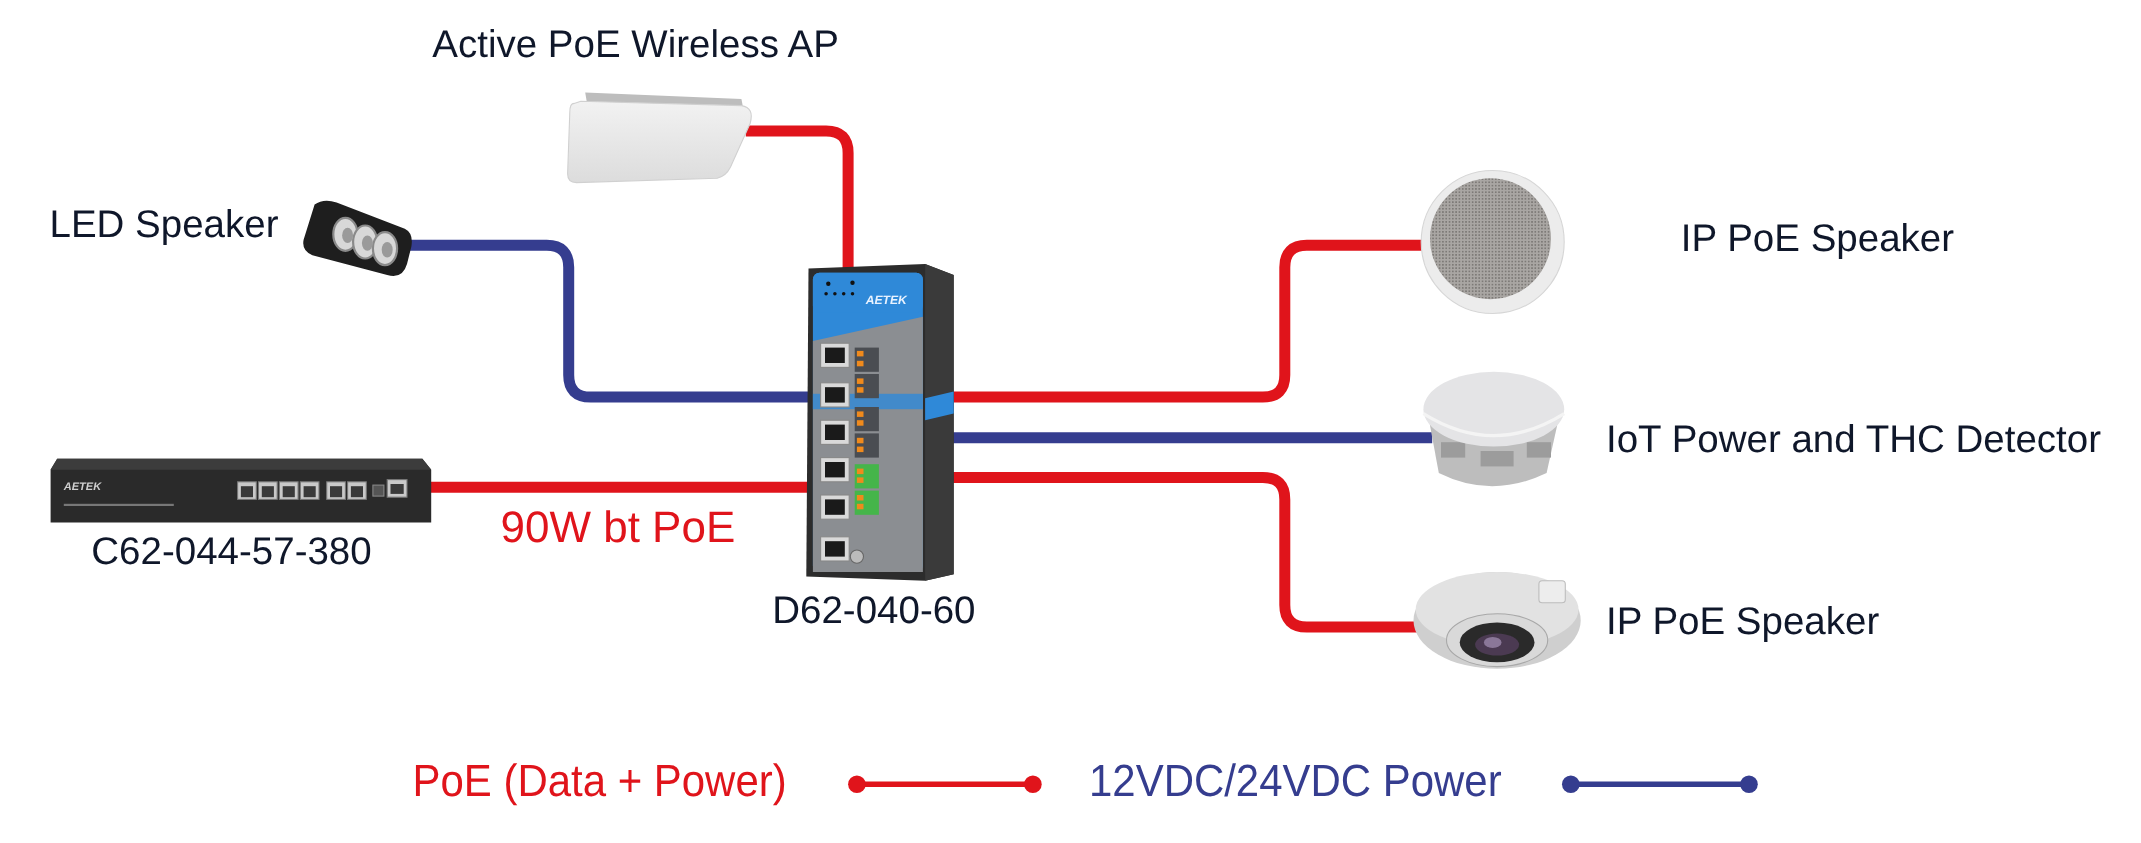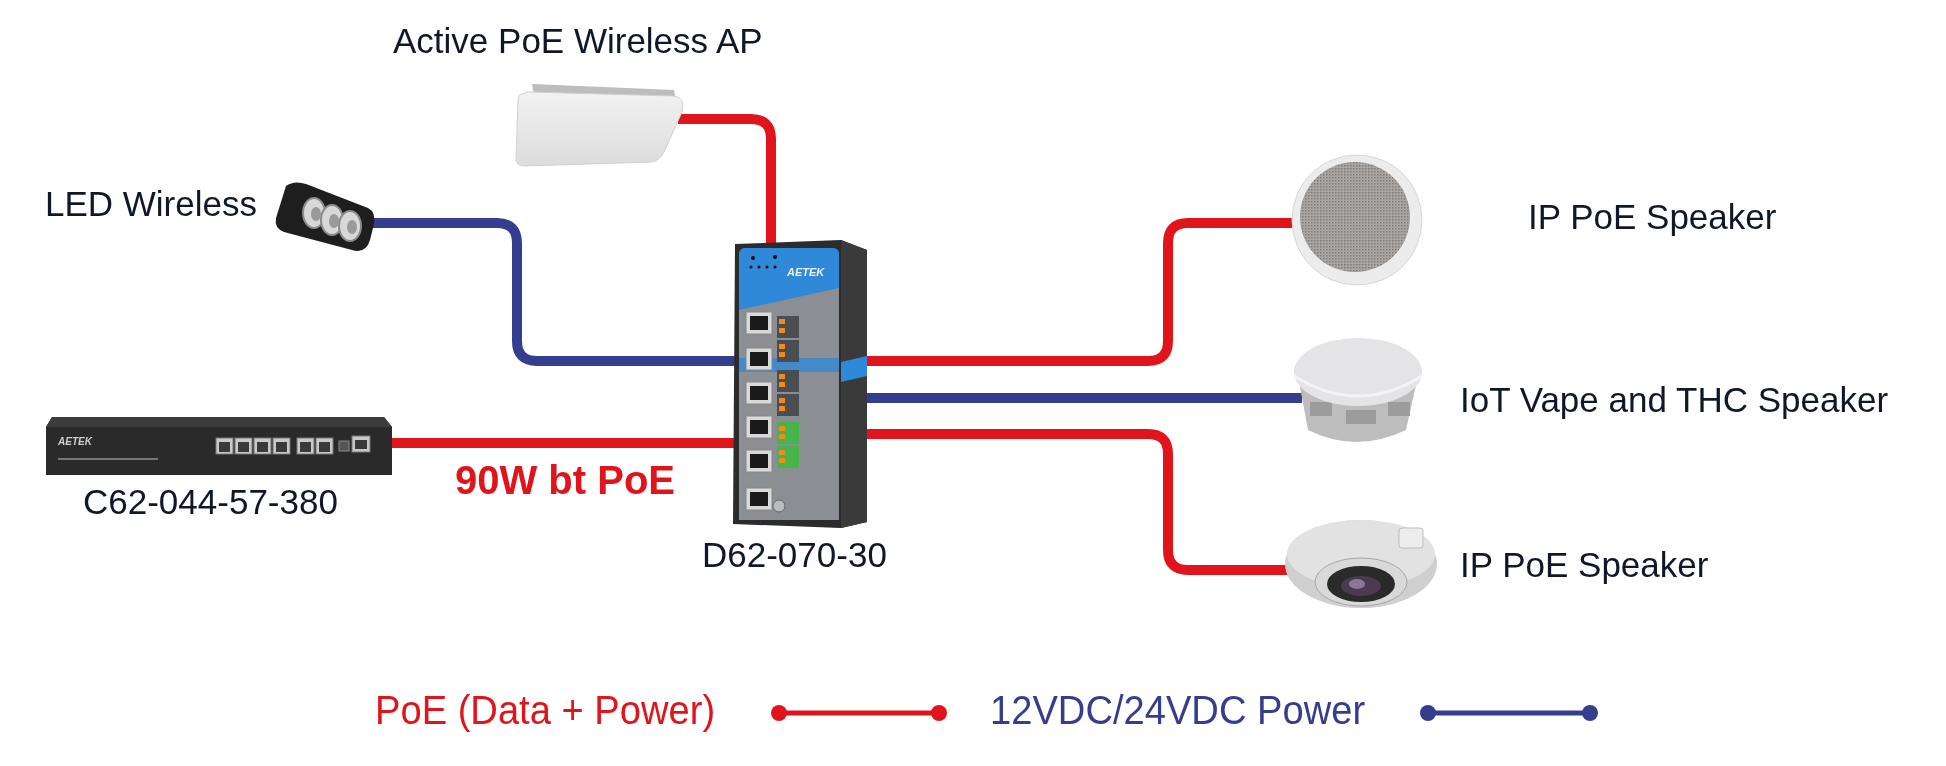--- a/index.html
+++ b/index.html
@@ -176,22 +176,22 @@
   <ellipse cx="78" cy="48" rx="76" ry="44" fill="#cfcfcf"></ellipse>
   <ellipse cx="78" cy="38" rx="74" ry="34" fill="#e2e2e2"></ellipse>
   <rect x="116" y="12" width="24" height="20" rx="3" fill="#ededed" stroke="#bdbdbd"></rect>
   <ellipse cx="78" cy="66" rx="46" ry="24" fill="#d9d9d9" stroke="#a8a8a8"></ellipse>
   <ellipse cx="78" cy="68" rx="34" ry="18" fill="#2a2a2a"></ellipse>
   <ellipse cx="78" cy="70" rx="20" ry="10" fill="#4b3a52"></ellipse>
   <ellipse cx="74" cy="68" rx="8" ry="5" fill="#8a7798"></ellipse>
 </svg>
 
 <div class="lbl" style="left:393px;top:23px">Active PoE Wireless AP</div>
-<div class="lbl" style="left:45px;top:186px">LED Wireless</div>
+<div class="lbl" style="left:45px;top:186px">LED Speaker</div>
 <div class="lbl" style="left:83px;top:484px">C62-044-57-380</div>
-<div class="lbl red" style="left: 455px; top: 460px; font-size: 40px; color: rgb(224, 20, 27); font-weight: bold;">90W bt PoE</div>
-<div class="lbl" style="left:702px;top:537px">D62-070-30</div>
+<div class="lbl red" style="left: 455px; top: 460px; font-size: 40px; color: rgb(224, 20, 27);">90W bt PoE</div>
+<div class="lbl" style="left:702px;top:537px">D62-040-60</div>
 <div class="lbl" style="left:1528px;top:199px">IP PoE Speaker</div>
-<div class="lbl" style="left:1460px;top:382px">IoT Vape and THC Speaker</div>
+<div class="lbl" style="left:1460px;top:382px">IoT Power and THC Detector</div>
 <div class="lbl" style="left:1460px;top:547px">IP PoE Speaker</div>
 
 <div class="lbl red" style="left: 375px; top: 690px; font-size: 41px; transform: scaleX(0.93); transform-origin: left center; color: rgb(224, 20, 27);">PoE (Data + Power)</div>
 <div class="lbl blue" style="left: 990px; top: 690px; font-size: 41px; transform: scaleX(0.93); transform-origin: left center; color: rgb(53, 61, 143);">12VDC/24VDC Power</div>
 
 </body></html>

